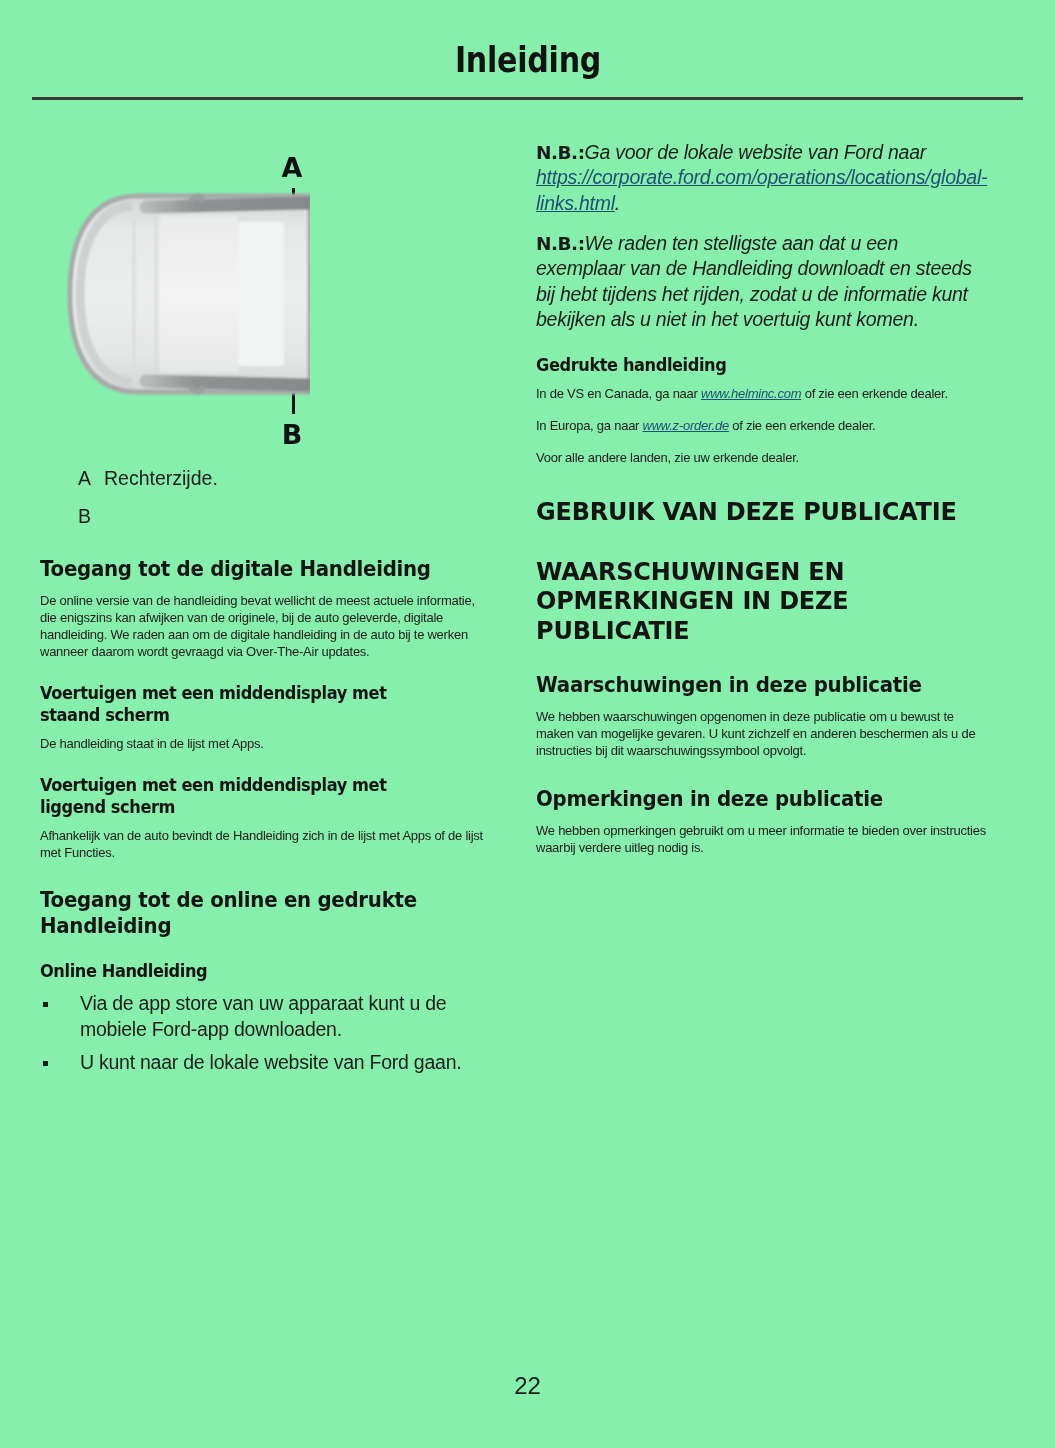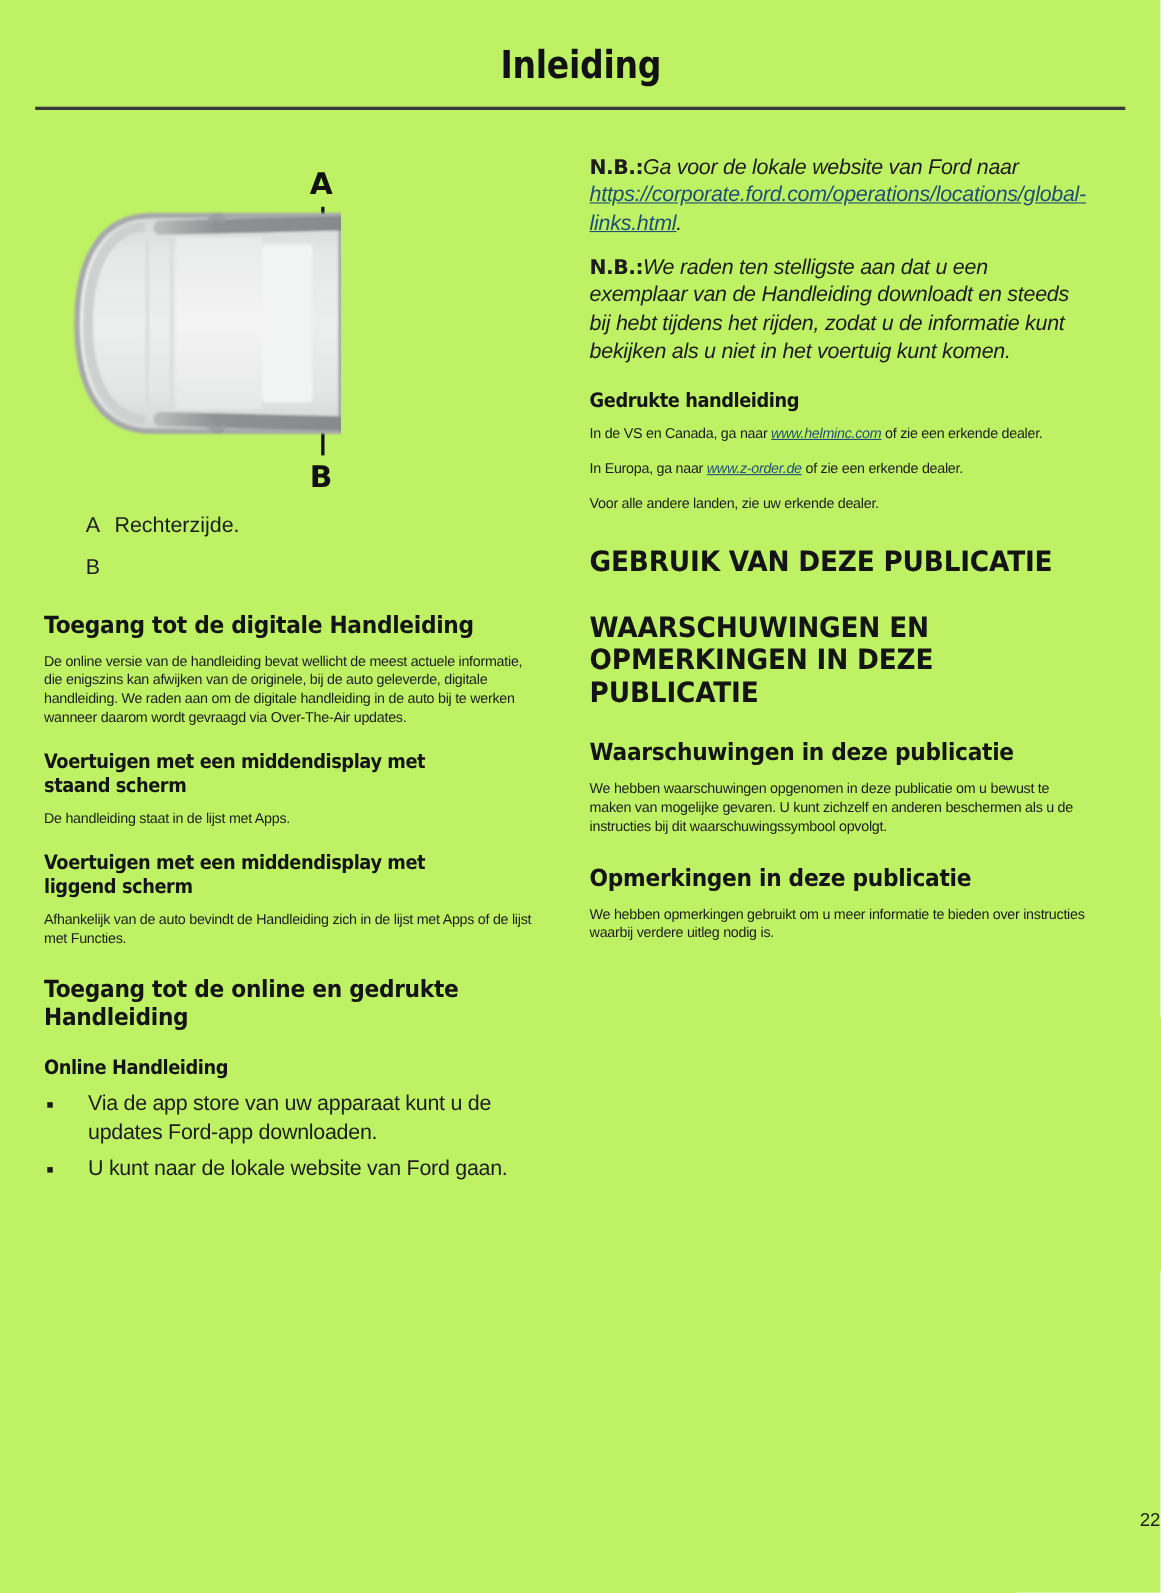--- a/index.html
+++ b/index.html
@@ -8,21 +8,21 @@
     background: #ffffff;
   }
   body {
     font-family: "Liberation Sans", sans-serif;
     color: #1a1a1a;
   }
   .page {
     position: relative;
     width: 1055px;
     height: 1448px;
-    background: #bef264;
+    background: #86efac;
     overflow: hidden;
   }
 
   
   .page-header {
     position: absolute;
     left: 32px;
     top: 40px;
     width: 991px;
     text-align: center;
@@ -308,21 +308,21 @@
       <h3 class="subsub">Voertuigen met een middendisplay met staand scherm</h3>
       <p class="body">De handleiding staat in de lijst met Apps.</p>
 
       <h3 class="subsub">Voertuigen met een middendisplay met liggend scherm</h3>
       <p class="body">Afhankelijk van de auto bevindt de Handleiding zich in de lijst met Apps of de lijst met Functies.</p>
 
       <h2 class="sub">Toegang tot de online en gedrukte Handleiding</h2>
       <h3 class="subsub">Online Handleiding</h3>
 
       <ul class="bullets">
-        <li>Via de app store van uw apparaat kunt u de updates Ford-app downloaden.</li>
+        <li>Via de app store van uw apparaat kunt u de mobiele Ford-app downloaden.</li>
         <li>U kunt naar de lokale website van Ford gaan.</li>
       </ul>
     </div>
 
     <div class="col col-right">
 
       <p class="note" style="margin-top:0;">
         <span class="nb">N.B.:</span><span>Ga voor de lokale website van Ford naar </span><span class="link">https://corporate.ford.com/operations/locations/global-links.html</span><span>.</span>
       </p>
 
@@ -347,17 +347,17 @@
       <h1 class="sec">WAARSCHUWINGEN EN OPMERKINGEN IN DEZE PUBLICATIE</h1>
 
       <h2 class="sub">Waarschuwingen in deze publicatie</h2>
       <p class="body">We hebben waarschuwingen opgenomen in deze publicatie om u bewust te maken van mogelijke gevaren. U kunt zichzelf en anderen beschermen als u de instructies bij dit waarschuwingssymbool opvolgt.</p>
 
       <h2 class="sub">Opmerkingen in deze publicatie</h2>
       <p class="body">We hebben opmerkingen gebruikt om u meer informatie te bieden over instructies waarbij verdere uitleg nodig is.</p>
     </div>
   </div>
 
-  <div style="position:absolute; left:0; top:1372px; width:1055px; text-align:right; font-size:17px; color:#1c1c1c;">
+  <div style="position:absolute; left:0; top:1372px; width:1055px; text-align:center; font-size:24px; color:#1c1c1c;">
     <span>22</span>
   </div>
 
 </div>
 
 </body></html>

